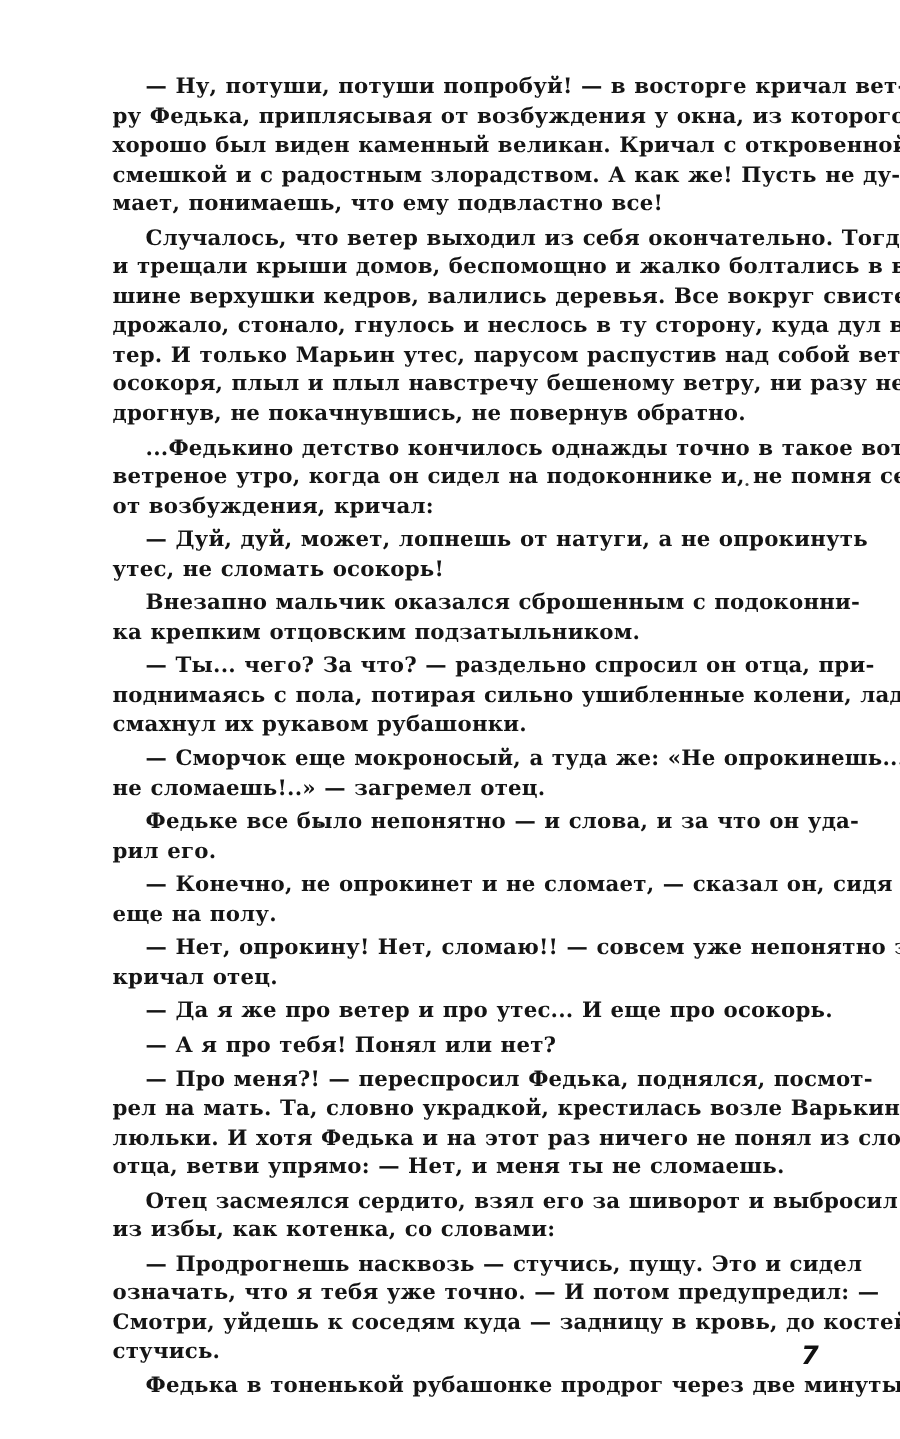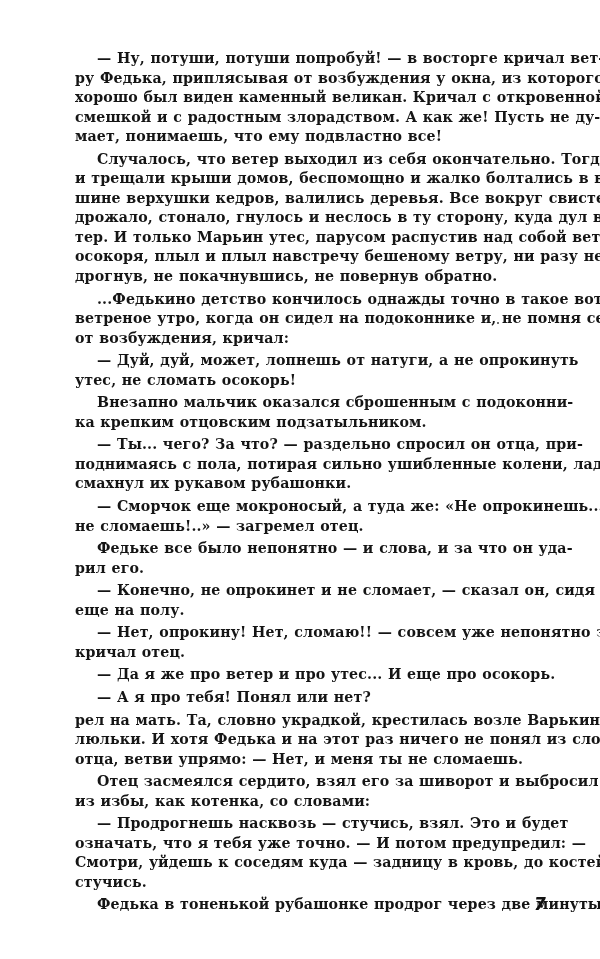--- a/index.html
+++ b/index.html
@@ -113,30 +113,31 @@
       <span class="line first">— Нет, опрокину! Нет, сломаю!! — совсем уже непонятно за-</span>
       <span class="line last">кричал отец.</span>
     </div>
     <div class="para">
       <span class="line first last">— Да я же про ветер и про утес... И еще про осокорь.</span>
     </div>
     <div class="para">
       <span class="line first last">— А я про тебя! Понял или нет?</span>
     </div>
     <div class="para">
+      <span class="line first">— Про меня?! — переспросил Федька, поднялся, посмот-</span>
       <span class="line">рел на мать. Та, словно украдкой, крестилась возле Варькиной</span>
       <span class="line">люльки. И хотя Федька и на этот раз ничего не понял из слов</span>
       <span class="line last">отца, ветви упрямо: — Нет, и меня ты не сломаешь.</span>
     </div>
     <div class="para">
       <span class="line first">Отец засмеялся сердито, взял его за шиворот и выбросил из</span>
       <span class="line last">из избы, как котенка, со словами:</span>
     </div>
     <div class="para">
-      <span class="line first">— Продрогнешь насквозь — стучись, взял. Это и будет</span>
+      <span class="line first">— Продрогнешь насквозь — стучись, пущу. Это и сидел</span>
       <span class="line">означать, что я тебя уже точно. — И потом предупредил: —</span>
       <span class="line">Смотри, уйдешь к соседям куда — задницу в кровь, до костей</span>
       <span class="line last">стучись.</span>
     </div>
     <div class="para">
       <span class="line first">Федька в тоненькой рубашонке продрог через две минуты. Он</span>
     </div>
   </div>
 
 <div class="page-number">7</div>

